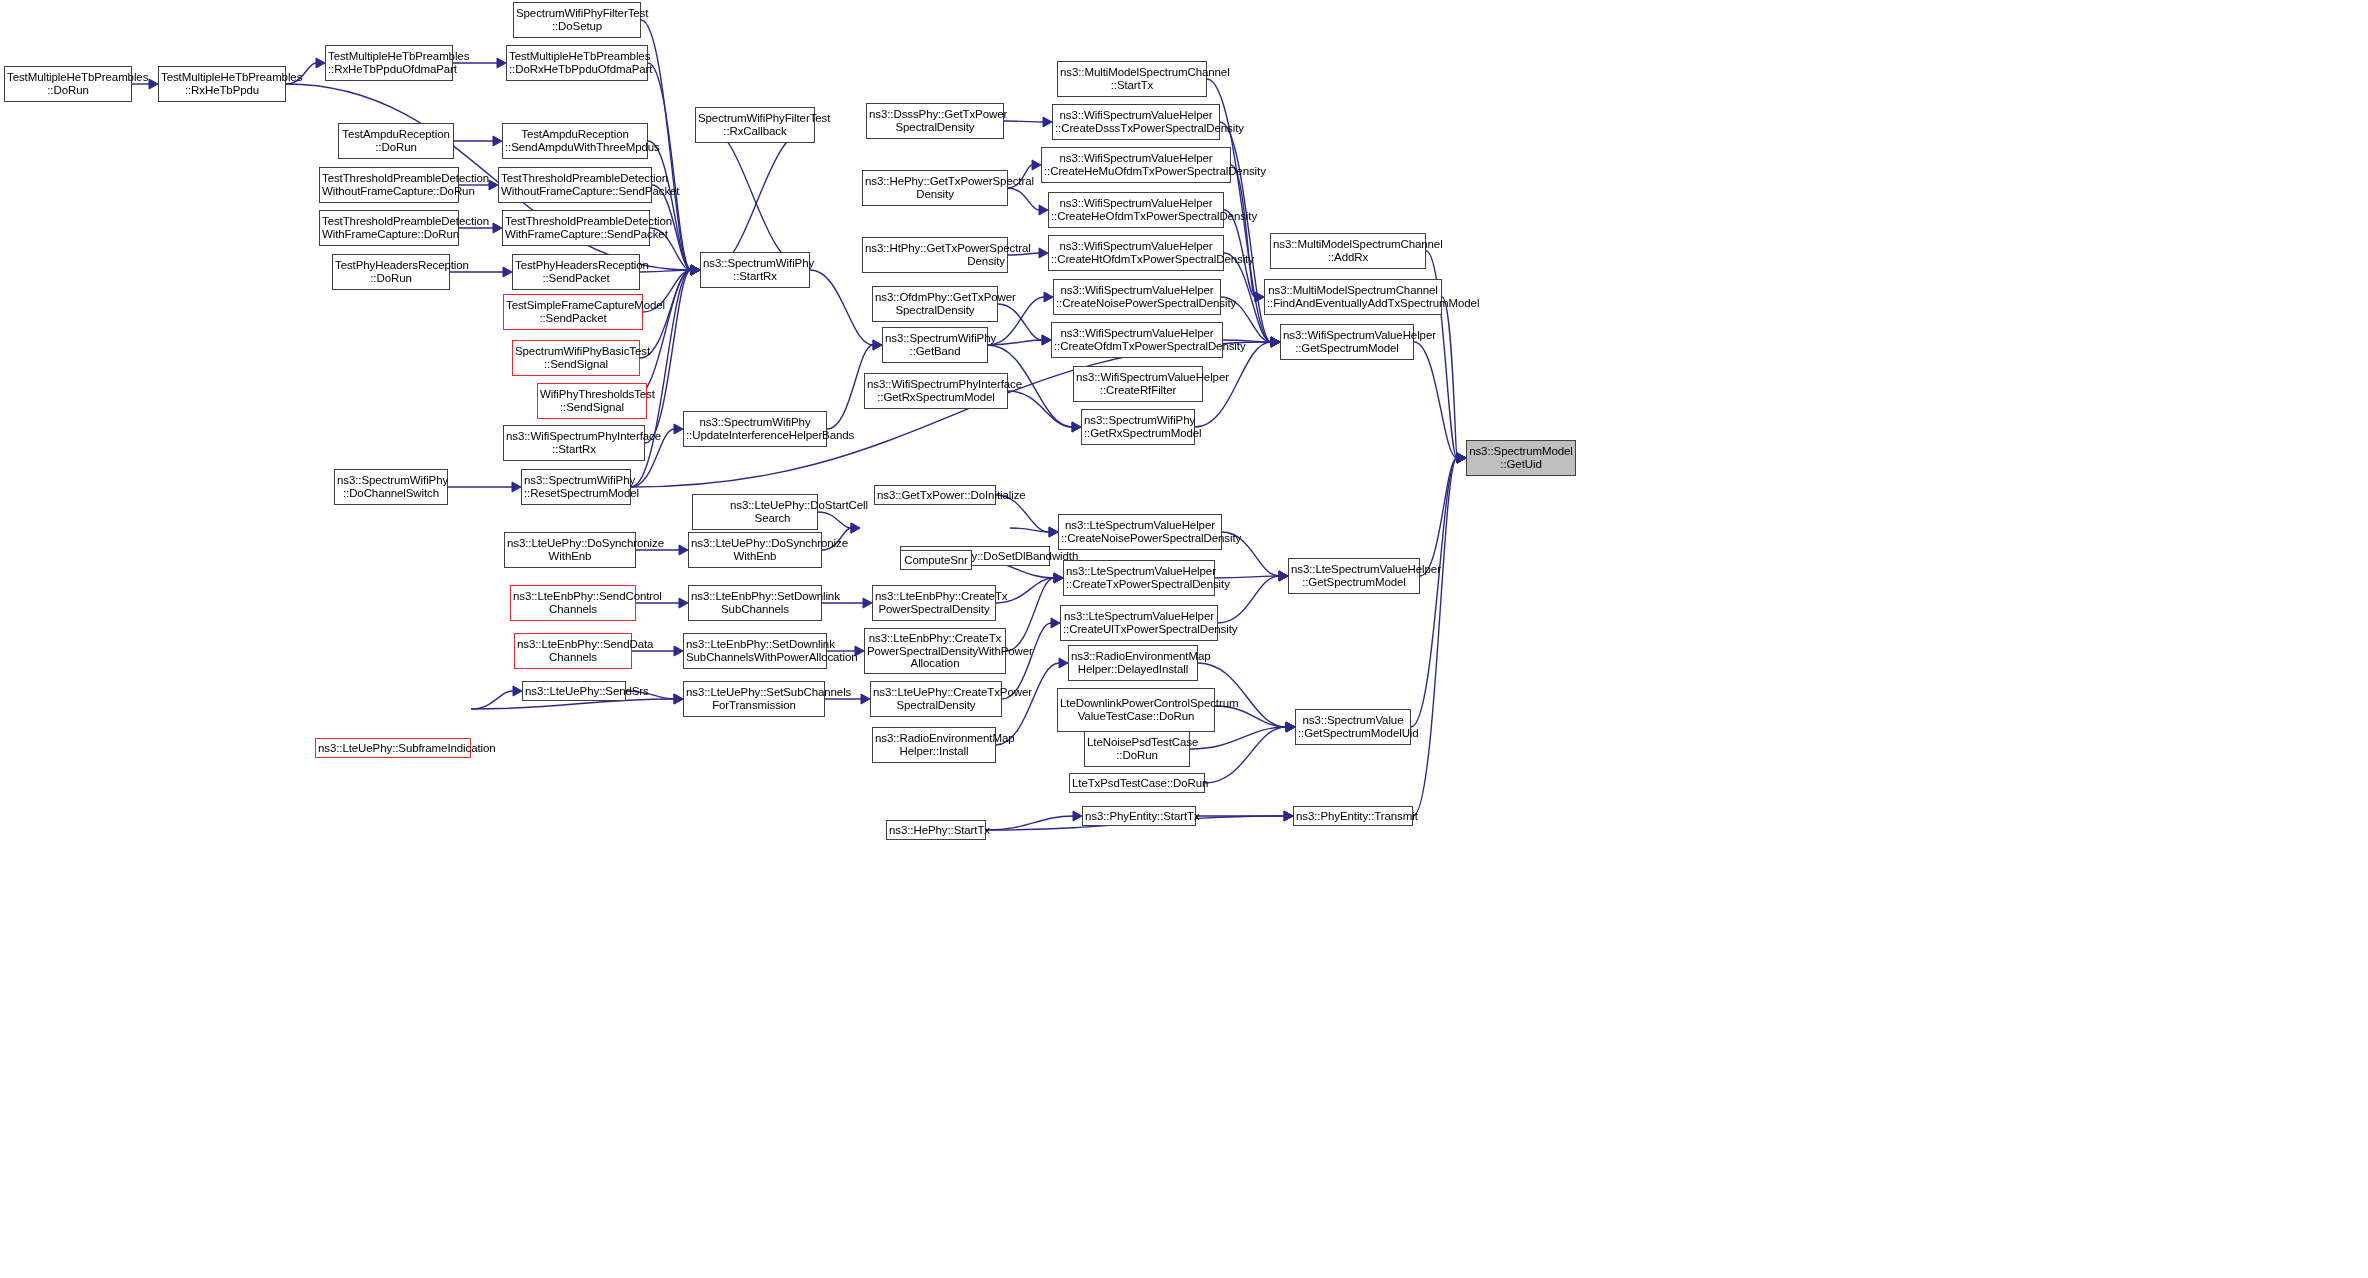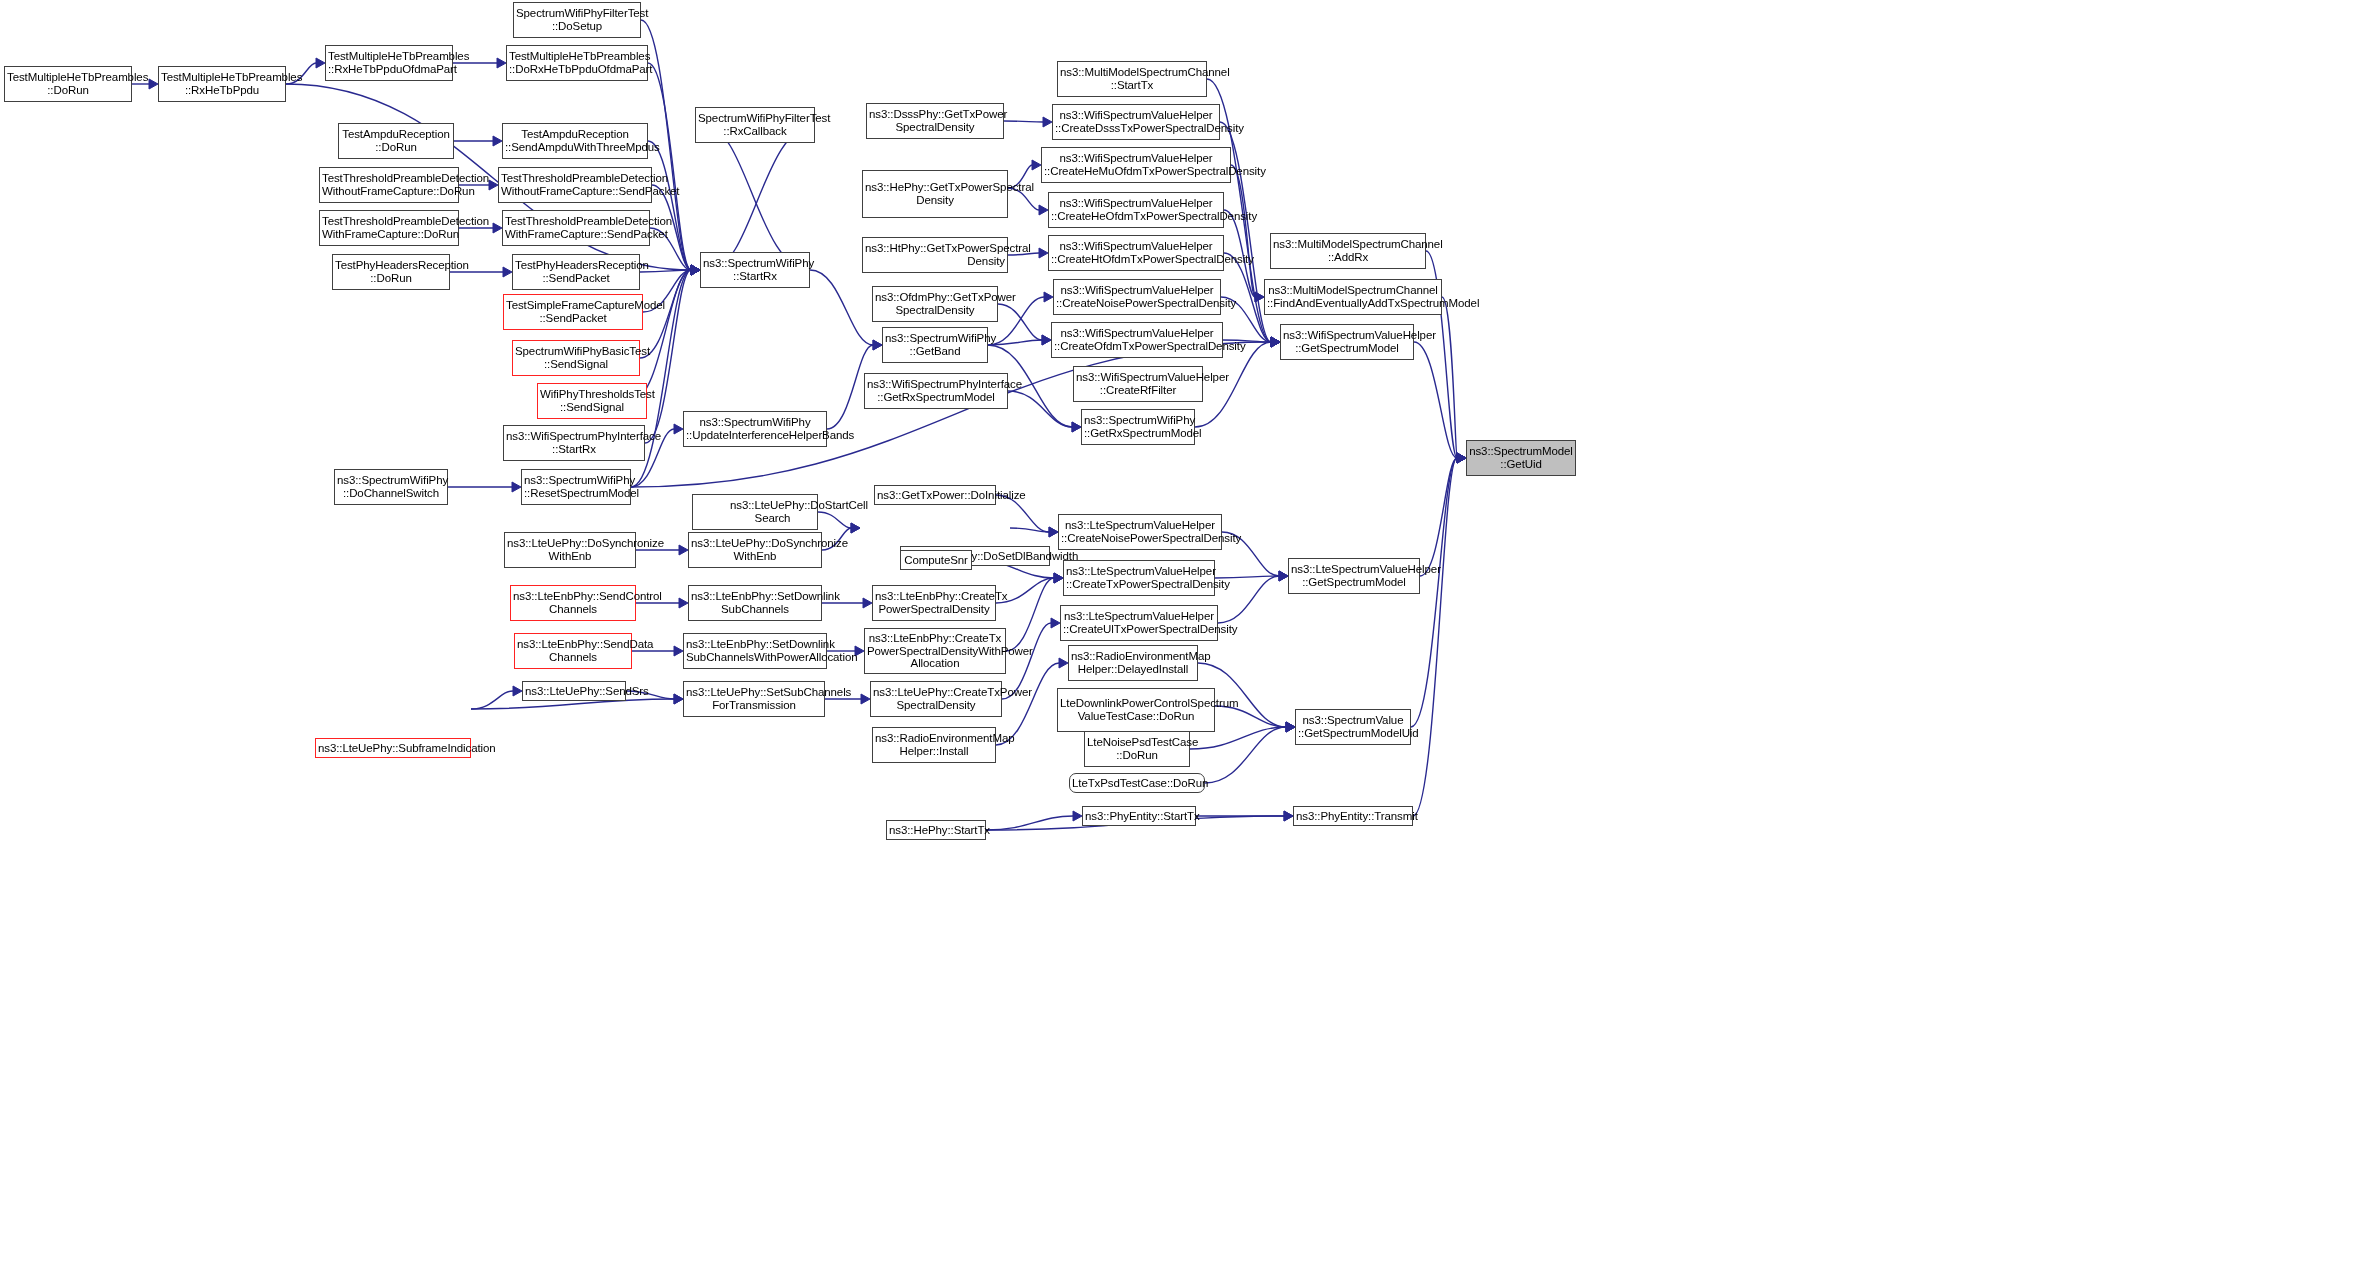--- a/index.html
+++ b/index.html
@@ -264,21 +264,21 @@
 ::StartRx</span>
       </div>
       <div class="node" style="left: 683px; top: 411px; width: 144px; height: 36px;">
         <span>ns3::SpectrumWifiPhy
 ::UpdateInterferenceHelperBands</span>
       </div>
       <div class="node" style="left: 866px; top: 103px; width: 138px; height: 36px;">
         <span>ns3::DsssPhy::GetTxPower
 SpectralDensity</span>
       </div>
-      <div class="node" style="left: 862px; top: 170px; width: 146px; height: 48px;">
+      <div class="node" style="left: 862px; top: 170px; width: 146px; height: 36px;">
         <span>ns3::HePhy::GetTxPowerSpectral
 Density</span>
       </div>
       <div class="node" style="left: 862px; top: 237px; width: 146px; height: 36px; text-align: right;">
         <span>ns3::HtPhy::GetTxPowerSpectral
 Density</span>
       </div>
       <div class="node" style="left: 872px; top: 286px; width: 126px; height: 36px;">
         <span>ns3::OfdmPhy::GetTxPower
 SpectralDensity</span>
@@ -424,21 +424,21 @@
 Helper::DelayedInstall</span>
       </div>
       <div class="node" style="left: 1057px; top: 688px; width: 158px; height: 44px;">
         <span>LteDownlinkPowerControlSpectrum
 ValueTestCase::DoRun</span>
       </div>
       <div class="node" style="left: 1084px; top: 731px; width: 106px; height: 36px;">
         <span>LteNoisePsdTestCase
 ::DoRun</span>
       </div>
-      <div class="node" style="left: 1069px; top: 773px; width: 136px; height: 20px; border-radius: 7px;">
+      <div class="node" style="left: 1069px; top: 773px; width: 136px; height: 20px;">
         <span>LteTxPsdTestCase::DoRun</span>
       </div>
       <div class="node" style="left: 1288px; top: 558px; width: 132px; height: 36px;">
         <span>ns3::LteSpectrumValueHelper
 ::GetSpectrumModel</span>
       </div>
       <div class="node" style="left: 1295px; top: 709px; width: 116px; height: 36px;">
         <span>ns3::SpectrumValue
 ::GetSpectrumModelUid</span>
       </div>

